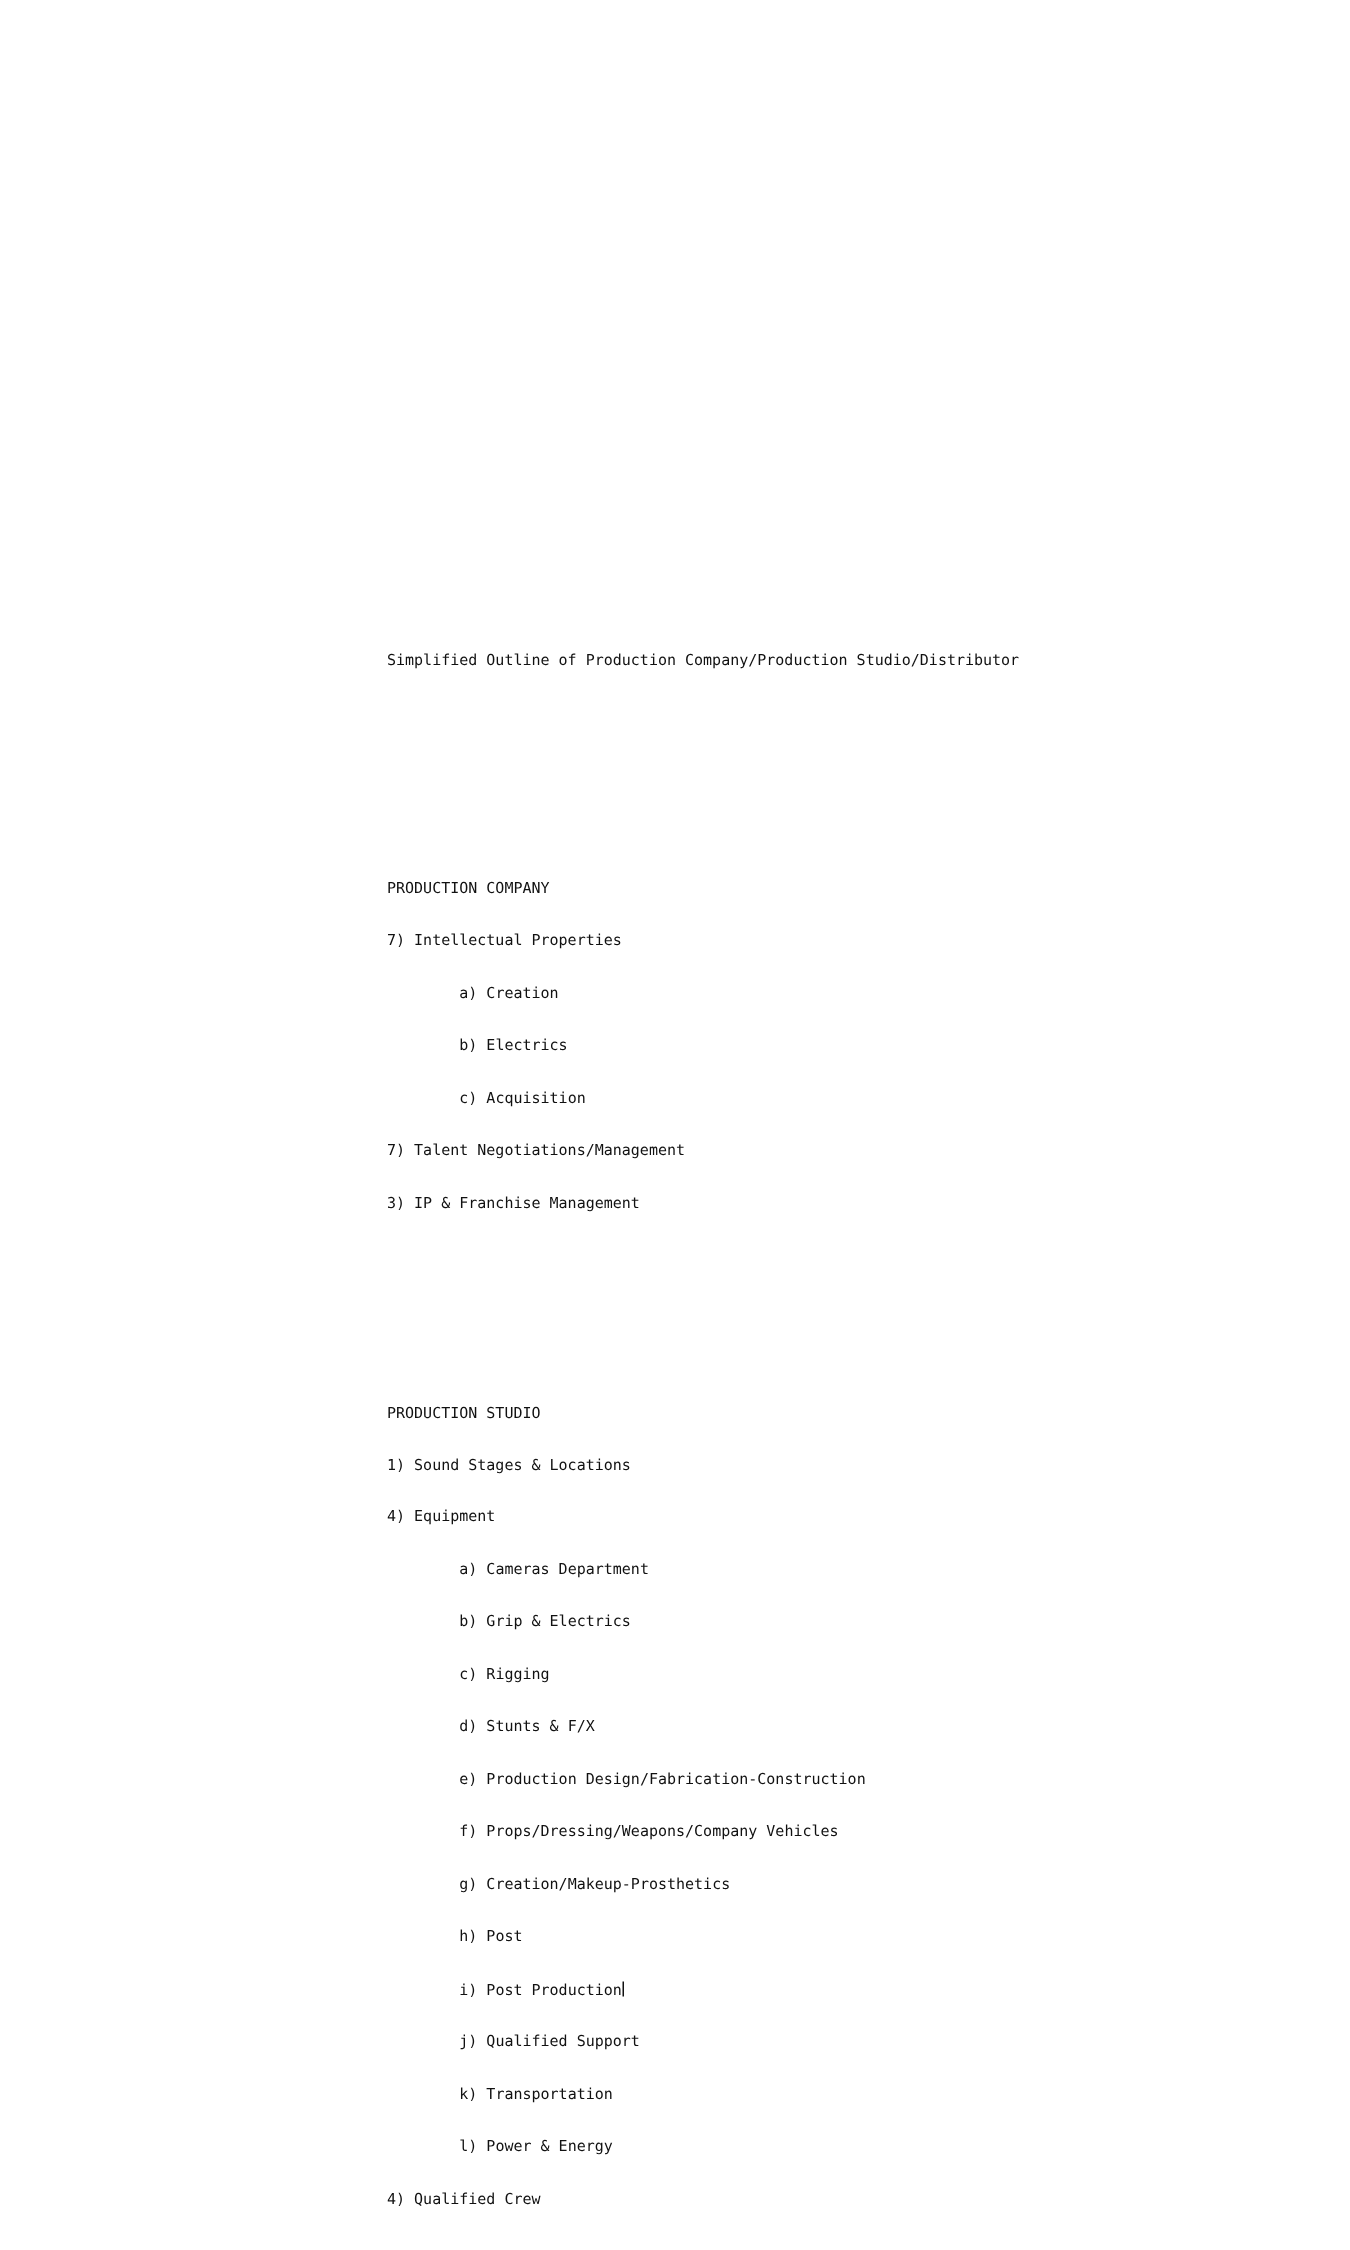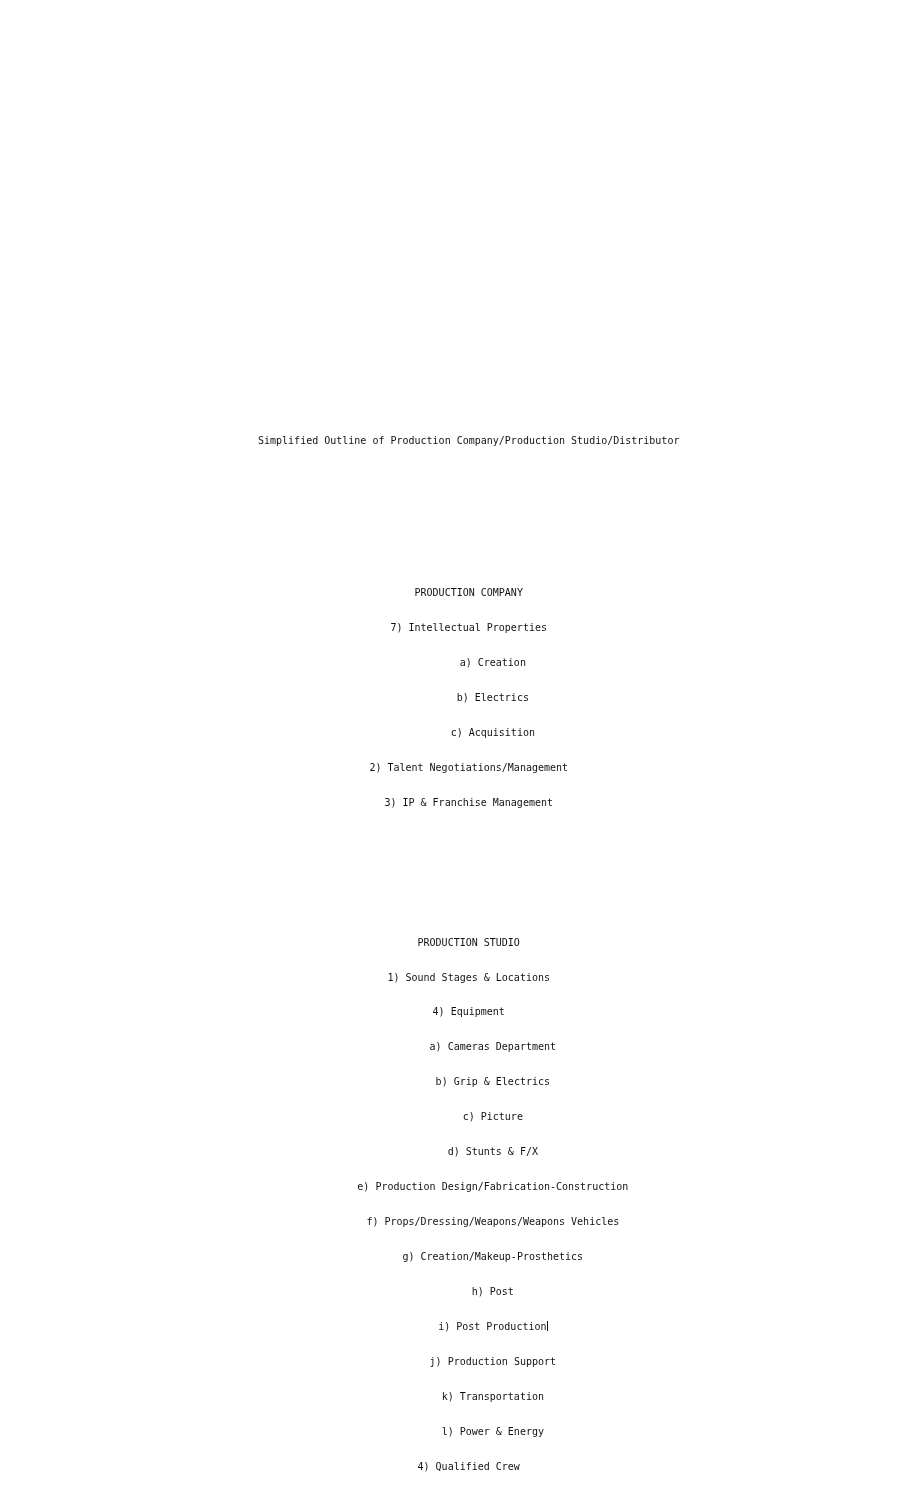--- a/index.html
+++ b/index.html
@@ -8,60 +8,60 @@
     position: absolute;
     left: 258px;
     top: 412px;
     font-family: "DejaVu Sans Mono", "Liberation Mono", monospace;
     font-size: 10px;
     line-height: 11.66px;
     color: #111111;
     white-space: pre;
     letter-spacing: 0px;
   }
-  .line { height: 11.66px; text-align: center; }
+  .line { height: 11.66px; }
   .blank { height: 11.66px; }
   .sub { padding-left: 48.2px; }
   .caret { display: inline-block; width: 1px; height: 10px; background: #111; vertical-align: -1px; }
 </style>
 </head>
 <body>
 
 <div class="doc">
   <div class="line">Simplified Outline of Production Company/Production Studio/Distributor</div>
   <div class="blank"></div>
   <div class="blank"></div>
 
   
   <div>
     <div class="line">PRODUCTION COMPANY</div>
     <div class="line">7) Intellectual Properties</div>
     <div class="line sub">a) Creation</div>
     <div class="line sub">b) Electrics</div>
     <div class="line sub">c) Acquisition</div>
-    <div class="line">2) Talent Negotiations/Management</div>
+    <div class="line">7) Talent Negotiations/Management</div>
     <div class="line">3) IP &amp; Franchise Management</div>
   </div>
   <div class="blank"></div>
 
   
   <div>
     <div class="line">PRODUCTION STUDIO</div>
     <div class="line">1) Sound Stages &amp; Locations</div>
     <div class="line">4) Equipment</div>
     <div class="line sub">a) Cameras Department</div>
     <div class="line sub">b) Grip &amp; Electrics</div>
-    <div class="line sub">c) Picture</div>
+    <div class="line sub">c) Rigging</div>
     <div class="line sub">d) Stunts &amp; F/X</div>
     <div class="line sub">e) Production Design/Fabrication-Construction</div>
-    <div class="line sub">f) Props/Dressing/Weapons/Weapons Vehicles</div>
+    <div class="line sub">f) Props/Dressing/Weapons/Company Vehicles</div>
     <div class="line sub">g) Creation/Makeup-Prosthetics</div>
     <div class="line sub">h) Post</div>
     <div class="line sub"><span>i) Post Production</span><span class="caret"></span></div>
-    <div class="line sub">j) Production Support</div>
+    <div class="line sub">j) Qualified Support</div>
     <div class="line sub">k) Transportation</div>
     <div class="line sub">l) Power &amp; Energy</div>
     <div class="line">4) Qualified Crew</div>
   </div>
   
 
   
   
   
 

